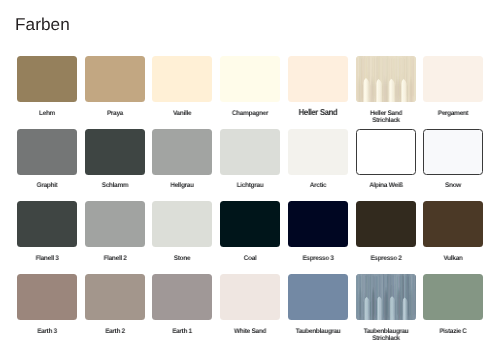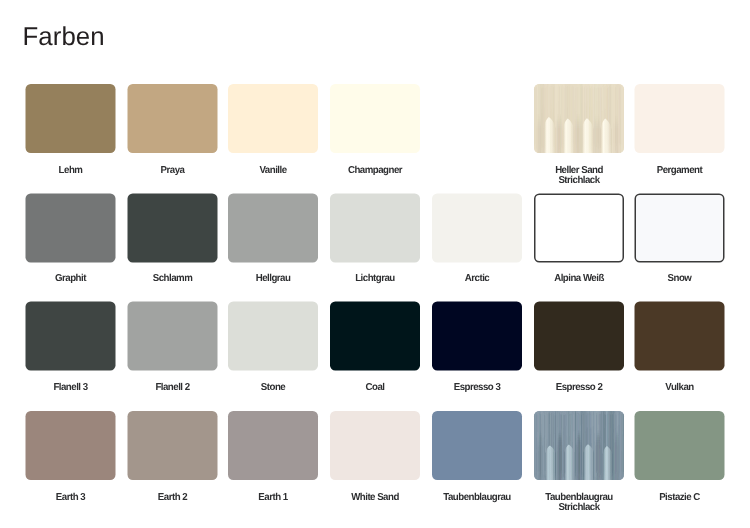--- a/index.html
+++ b/index.html
@@ -104,20 +104,24 @@
     <div class="swatch-chip" style="background: rgb(194, 167, 130);"></div>
     <div class="swatch-label">Praya</div>
   </div>
         <div class="swatch-cell" style="left: 135.44px;">
     <div class="swatch-chip" style="background: rgb(255, 240, 214);"></div>
     <div class="swatch-label">Vanille</div>
   </div>
         <div class="swatch-cell" style="left: 203.16px;">
     <div class="swatch-chip" style="background: rgb(255, 252, 234);"></div>
     <div class="swatch-label">Champagner</div>
+  </div>
+        <div class="swatch-cell" style="left: 270.88px;">
+    <div class="swatch-chip" style="background: rgb(254, 239, 222);"></div>
+    <div class="swatch-label em">Heller Sand</div>
   </div>
         <div class="swatch-cell" style="left: 338.6px;">
     <div class="swatch-chip" style="background: rgb(232, 222, 199);">
             <svg viewBox="0 0 60 46" preserveAspectRatio="none">
               <defs>
                 <linearGradient id="sl1005f" x1="0" y1="0" x2="1" y2="0">
                   <stop offset="0" stop-color="#C7BBA2" stop-opacity="0.5"></stop>
                   <stop offset="0.10" stop-color="#FEFAEC" stop-opacity="0.25"></stop>
                   <stop offset="0.26" stop-color="#FEFAEC" stop-opacity="1"></stop>
                   <stop offset="0.46" stop-color="#FEFAEC" stop-opacity="0.9"></stop>

